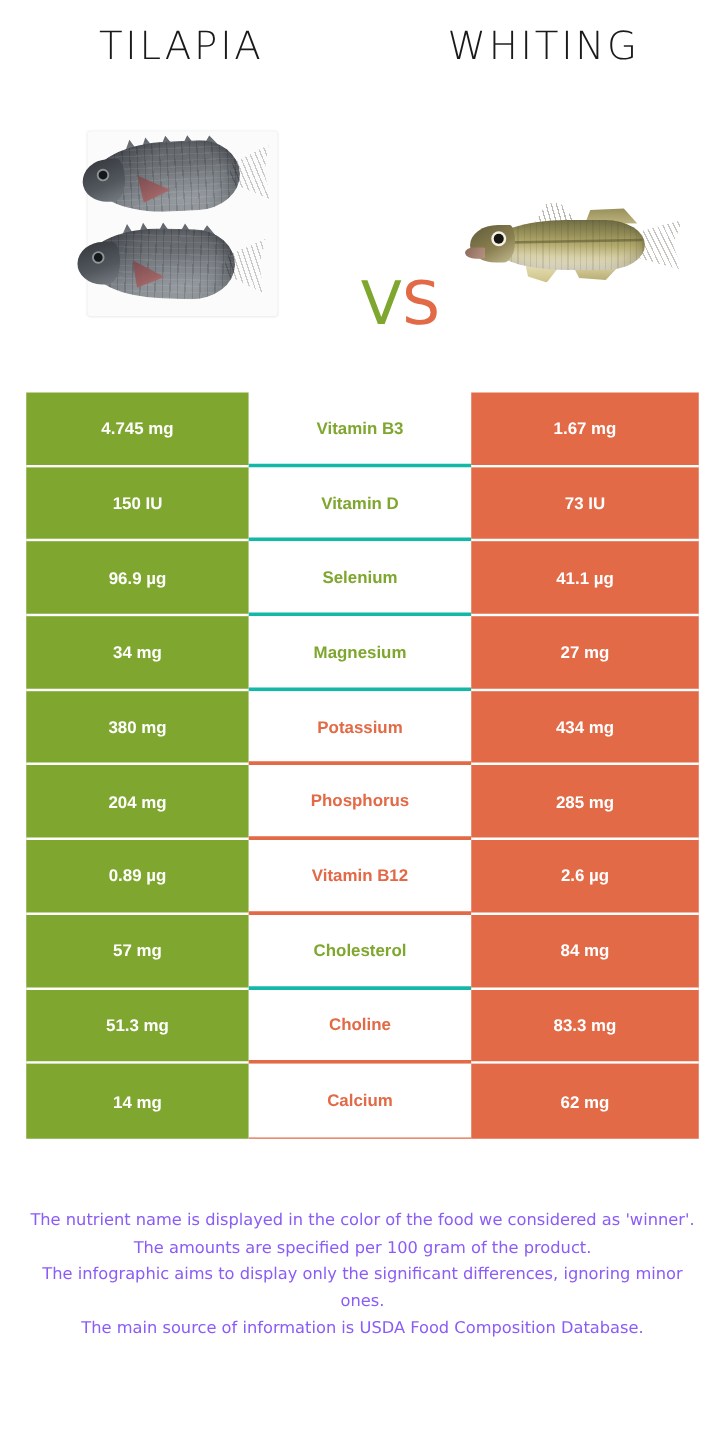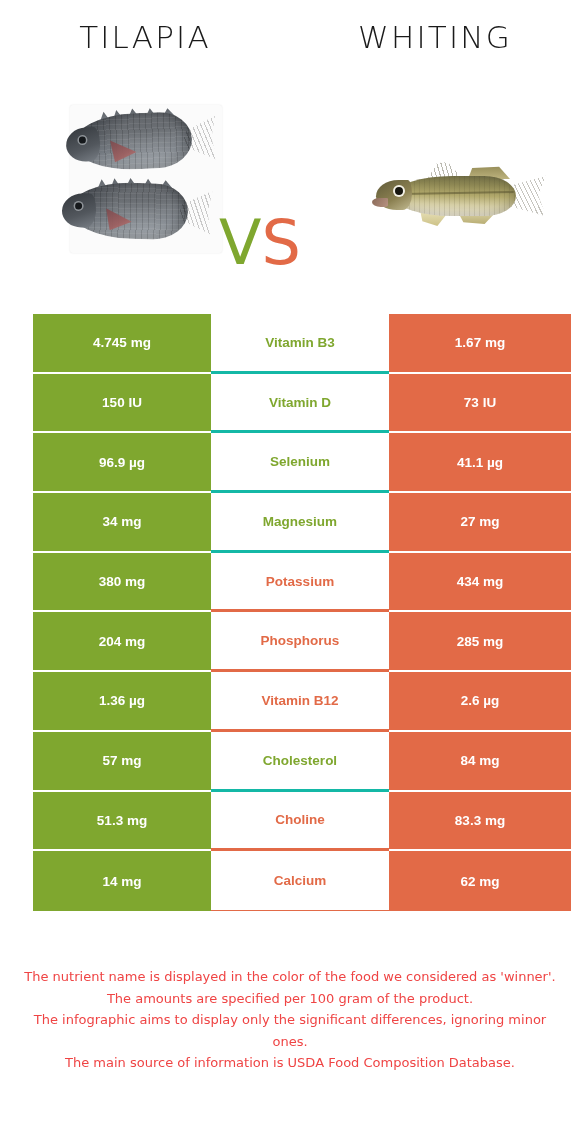--- a/index.html
+++ b/index.html
@@ -215,39 +215,39 @@
     position: absolute;
     left: 136px; top: 20px;
     width: 38px; height: 44px;
     background: linear-gradient(120deg, #6f6a40 0%, #9a9260 46%, #c8c091 100%);
     clip-path: polygon(0 28%, 100% 4%, 80% 50%, 100% 96%, 0 72%);
     background-image: repeating-linear-gradient(64deg, rgba(50,46,24,.28) 0 1px, rgba(0,0,0,0) 1px 4px);
   }
 
   .vs {
     position: absolute;
-    left: 219px;
+    left: 232px;
     top: 138px;
     width: 120px;
     height: 86px;
-    font-size: 62px;
+    font-size: 48px;
     font-weight: 400;
     letter-spacing: 0px;
     line-height: 86px;
-    text-align: left;
+    text-align: right;
     font-family: "DejaVu Sans", sans-serif;
     white-space: nowrap;
   }
   .vs .v { color: #7FA72F; }
   .vs .s { color: #E26A47; }
 
   
   .table {
     position: absolute;
-    left: 33px;
+    left: 21px;
     top: 314px;
     width: 548px;
   }
   .row {
     display: flex;
     height: 59.7px;
     align-items: stretch;
   }
   .cell {
     display: flex;
@@ -286,21 +286,21 @@
 
   
   .footer {
     position: absolute;
     left: 0;
     top: 966px;
     width: 580px;
     text-align: center;
     font-size: 13px;
     line-height: 21.5px;
-    color: #ef4444;
+    color: #8b5cf6;
     font-family: "DejaVu Sans", sans-serif;
   }
   .footer p { margin: 0; padding: 0 24px; }
 </style>
 </head>
 <body>
 
 <div class="header">
   <div class="title title-left">TILAPIA</div>
   <div class="title title-right">WHITING</div>
@@ -375,21 +375,21 @@
       <div class="cell cell-left">380 mg</div>
       <div class="cell cell-mid">Potassium</div>
       <div class="cell cell-right">434 mg</div>
     </div>
     <div class="row win-right">
       <div class="cell cell-left">204 mg</div>
       <div class="cell cell-mid">Phosphorus</div>
       <div class="cell cell-right">285 mg</div>
     </div>
     <div class="row win-right">
-      <div class="cell cell-left">1.36 µg</div>
+      <div class="cell cell-left">0.89 µg</div>
       <div class="cell cell-mid">Vitamin B12</div>
       <div class="cell cell-right">2.6 µg</div>
     </div>
     <div class="row win-left">
       <div class="cell cell-left">57 mg</div>
       <div class="cell cell-mid">Cholesterol</div>
       <div class="cell cell-right">84 mg</div>
     </div>
     <div class="row win-right">
       <div class="cell cell-left">51.3 mg</div>

